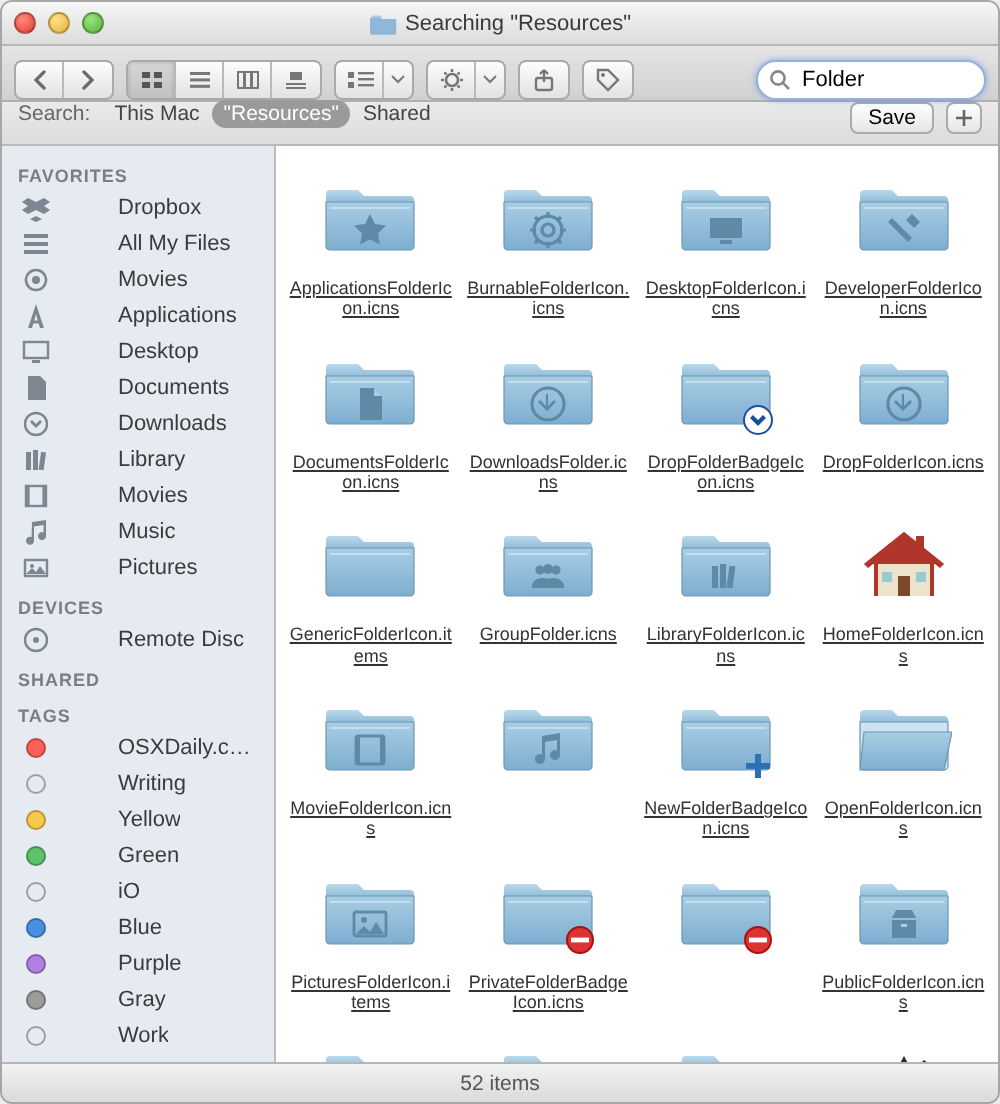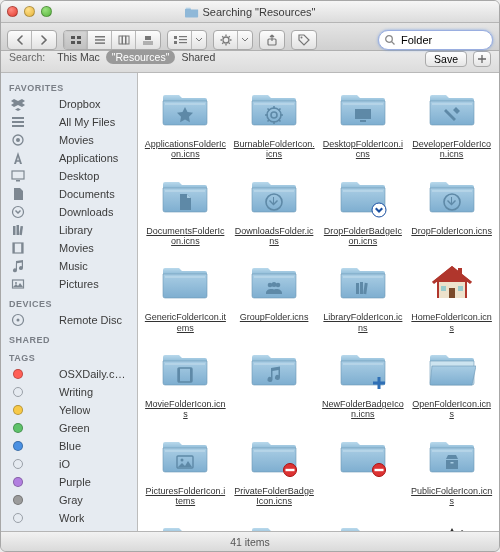--- a/index.html
+++ b/index.html
@@ -336,29 +336,29 @@
           <span class="sb-label">Yellow</span>
         </div>
         <div class="sb-item">
           <span class="sb-icon">
             <span class="tag-dot" style="background: rgb(94, 194, 106); border: 1px solid rgba(0, 0, 0, 0.25);"></span>
           </span>
           <span class="sb-label">Green</span>
         </div>
         <div class="sb-item">
           <span class="sb-icon">
+            <span class="tag-dot" style="border: 1.3px solid rgb(154, 160, 168);"></span>
+          </span>
+          <span class="sb-label">iO</span>
+        </div>
+        <div class="sb-item">
+          <span class="sb-icon">
             <span class="tag-dot" style="background: rgb(74, 144, 226); border: 1px solid rgba(0, 0, 0, 0.25);"></span>
           </span>
           <span class="sb-label">Blue</span>
-        </div>
-        <div class="sb-item">
-          <span class="sb-icon">
-            <span class="tag-dot" style="border: 1.3px solid rgb(154, 160, 168);"></span>
-          </span>
-          <span class="sb-label">iO</span>
         </div>
         <div class="sb-item">
           <span class="sb-icon">
             <span class="tag-dot" style="background: rgb(178, 127, 224); border: 1px solid rgba(0, 0, 0, 0.25);"></span>
           </span>
           <span class="sb-label">Purple</span>
         </div>
         <div class="sb-item">
           <span class="sb-icon">
             <span class="tag-dot" style="background: rgb(155, 155, 155); border: 1px solid rgba(0, 0, 0, 0.25);"></span>
@@ -616,21 +616,21 @@
               <svg class="folder-svg" viewBox="0 0 48 40">
                 <use href="#sidebarapp"></use>
               </svg>
             </div>
           </div>
         </div>
     </div>
   </div>
 
   <div class="statusbar">
-    <span>41 items</span>
+    <span>52 items</span>
   </div>
 </div>
 
 <svg width="0" height="0" style="position:absolute">
   <defs>
     <linearGradient id="folderTop" x1="0" y1="0" x2="0" y2="1">
       <stop offset="0" stop-color="#b9d9ec"></stop>
         <stop offset="1" stop-color="#8cb9d6"></stop>
     </linearGradient>
     <linearGradient id="folderBody" x1="0" y1="0" x2="0" y2="1">

